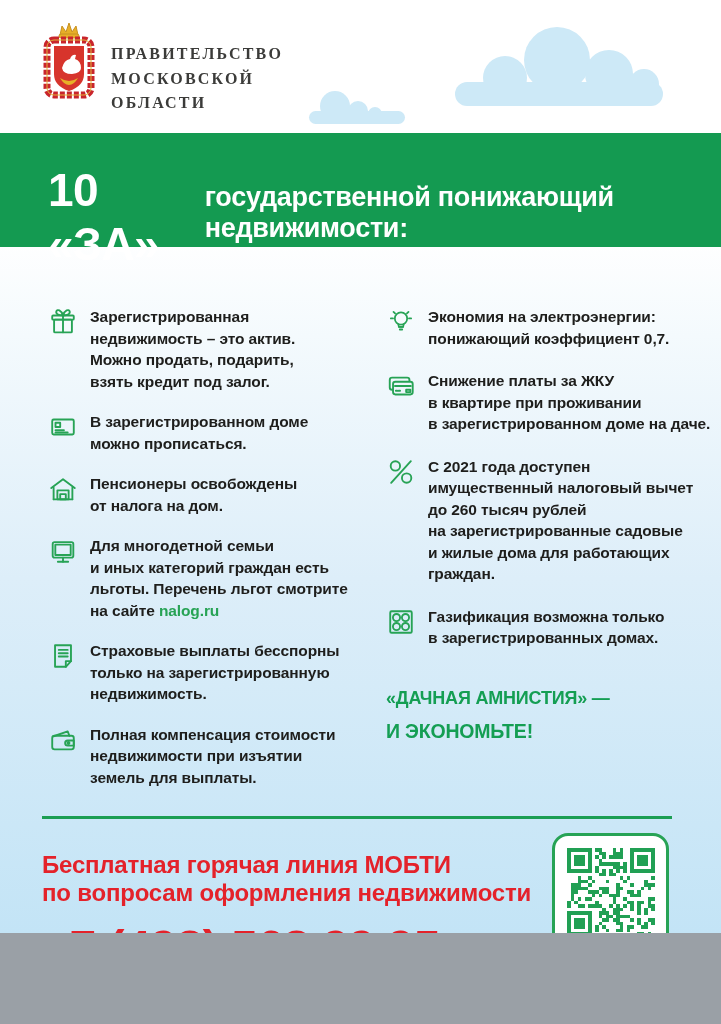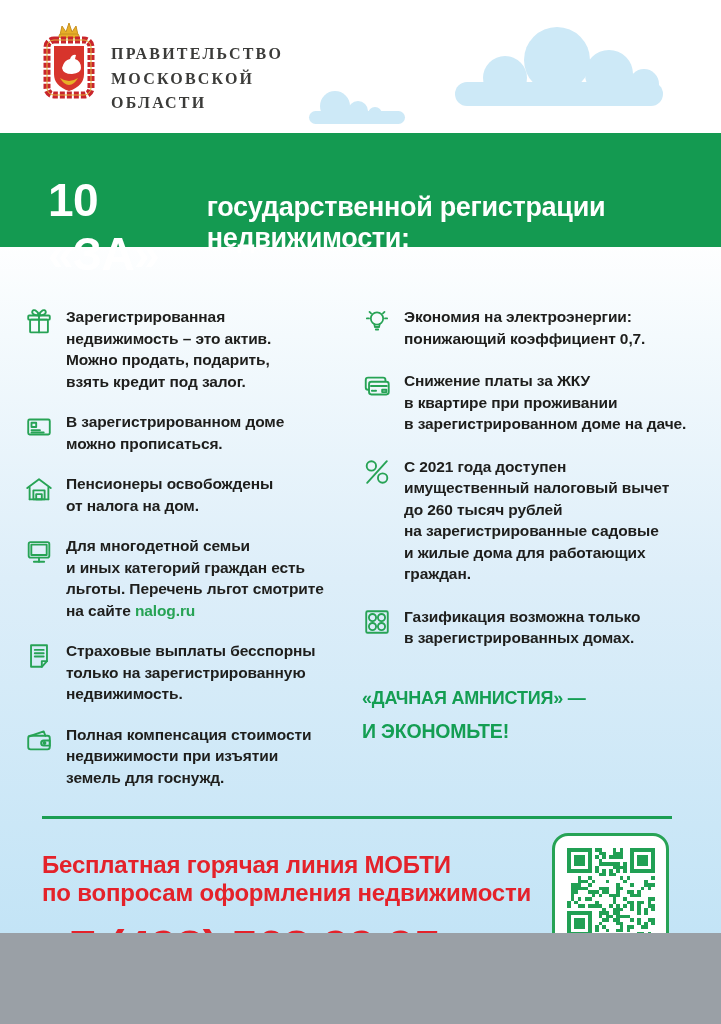--- a/index.html
+++ b/index.html
@@ -20,27 +20,27 @@
     letter-spacing:2.2px;color:#3b3b39;white-space:pre-line;
   }
   .cloud{position:absolute;}
   .cloud-small{left:303px;top:84px;width:108px;height:40px;}
   .cloud-large{left:447px;top:24px;width:224px;height:82px;}
   
   .banner{
     position:absolute;left:0;top:133px;width:100%;height:114px;
     background:#149a51;
     display:flex;align-items:baseline;
-    padding-left:48px;padding-top:40px;box-sizing:border-box;
+    padding-left:48px;padding-top:30px;box-sizing:border-box;
     color:#ffffff;
   }
   .banner .big{font-size:46px;font-weight:700;letter-spacing:-0.5px;}
   .banner .rest{font-size:27px;font-weight:700;margin-left:12px;letter-spacing:-0.3px;}
   
-  .columns{position:absolute;left:24px;top:306px;display:flex;}
+  .columns{position:absolute;left:48px;top:306px;display:flex;}
   .col-left{width:300px;margin-right:38px;}
   .col-right{width:336px;}
   .benefit{display:flex;margin-bottom:19px;}
   .col-right .benefit{margin-bottom:21px;}
   .icon-wrap{flex:0 0 30px;width:30px;height:30px;margin-right:12px;margin-top:1px;color:#27a355;}
   .icon-wrap svg{width:100%;height:100%;display:block;}
   .btext{
     font-size:15.5px;line-height:21.5px;font-weight:700;color:#1e1e1c;
     white-space:pre-line;letter-spacing:-0.1px;
   }
@@ -94,21 +94,21 @@
       <circle cx="58" cy="54" r="22"></circle>
         <circle cx="110" cy="36" r="33"></circle>
         <circle cx="162" cy="50" r="24"></circle>
         <circle cx="197" cy="60" r="15"></circle>
       <rect x="8" y="58" width="208" height="24" rx="12"></rect>
     </g>
   </svg>
 
   <div class="banner">
     <span class="big">10 «ЗА»</span>
-    <span class="rest">государственной регистрации недвижимости:</span>
+    <span class="rest">государственной понижающий недвижимости:</span>
   </div>
 
   <div class="columns">
     <div class="col-left" id="col-left">
         <div class="benefit">
           <span class="icon-wrap">
             <svg viewBox="0 0 32 32" fill="none" stroke="currentColor" stroke-width="2" stroke-linecap="round" stroke-linejoin="round">
               <rect x="6.5" y="13.5" width="19" height="13.5" rx="1"></rect>
               <rect x="4.5" y="9" width="23" height="4.5" rx="1"></rect>
               <path d="M16 9 V27"></path>
@@ -176,21 +176,21 @@
           <span class="icon-wrap">
             <svg viewBox="0 0 32 32" fill="none" stroke="currentColor" stroke-width="2" stroke-linecap="round" stroke-linejoin="round">
               <path d="M6 12 L21 6.8 L22.8 11.5"></path>
               <rect x="4.5" y="11.5" width="23" height="14.5" rx="2.5"></rect>
               <path d="M21 16.5 h6.5 v5.5 H21 a2.75 2.75 0 0 1 0 -5.5 z"></path>
               <circle cx="21.8" cy="19.2" r="1.1"></circle>
             </svg>
           </span>
           <div class="btext">Полная компенсация стоимости
 недвижимости при изъятии
-земель для госнужд.</div>
+земель для выплаты.</div>
         </div>
       </div>
     <div class="col-right">
       <div id="col-right">
           <div class="benefit">
             <span class="icon-wrap">
               <svg viewBox="0 0 34 34" fill="none" stroke="currentColor" stroke-width="2" stroke-linecap="round" stroke-linejoin="round">
                 <circle cx="17" cy="13" r="7"></circle>
                 <path d="M14 19.5 l.6 3 h4.8 l.6 -3"></path>
                 <path d="M14.6 22.5 h4.8 M15.6 25.5 h2.8"></path>

